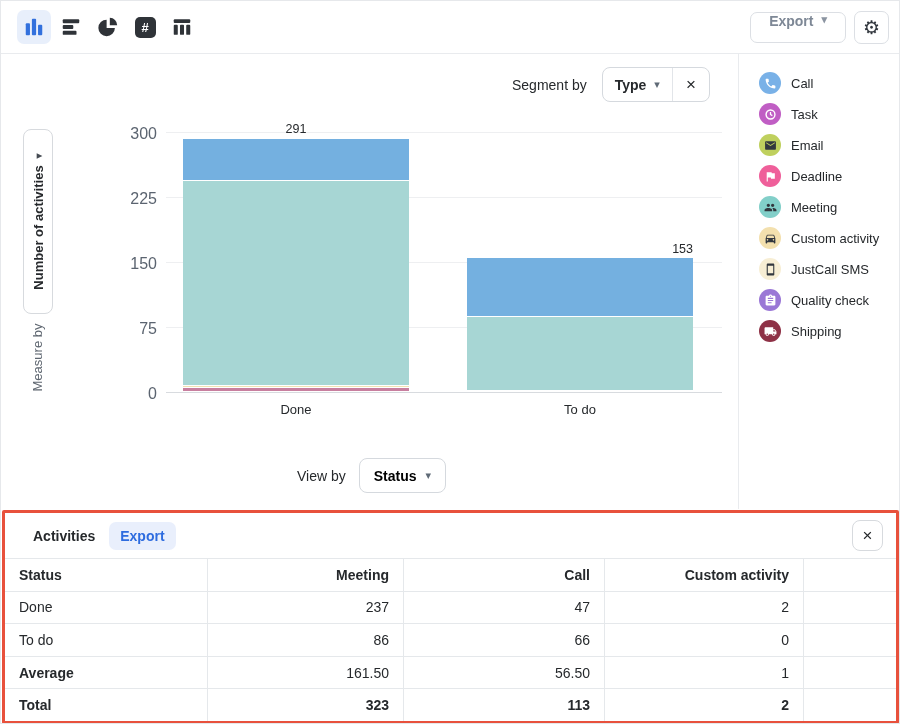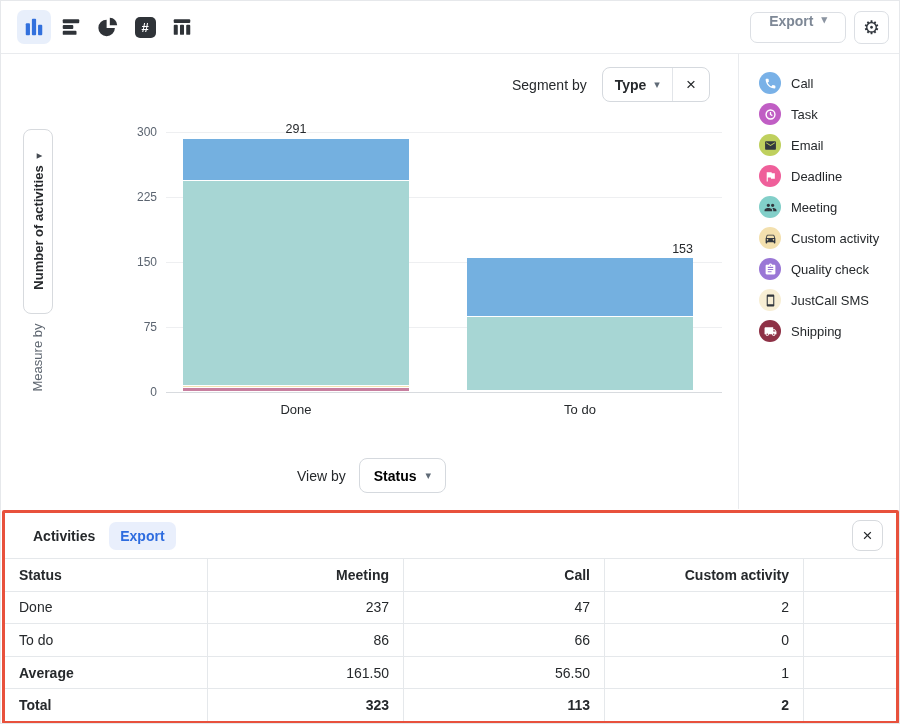--- a/index.html
+++ b/index.html
@@ -28,21 +28,21 @@
 
   
   .vbtn { position:absolute; left:22px; top:128px; width:30px; height:185px; border:1px solid #d7dade; border-radius:8px; background:#fff; display:flex; align-items:center; justify-content:center; cursor:pointer; }
   .vbtn .inner { transform:rotate(-90deg); white-space:nowrap; display:flex; align-items:center; gap:7px; font-size:13px; font-weight:700; color:#26292c; }
   .vbtn .caret { font-size:10px; color:#454b52; }
   .vlabel { position:absolute; left:22px; top:316px; width:30px; height:80px; display:flex; align-items:center; justify-content:center; }
   .vlabel .inner { transform:rotate(-90deg); white-space:nowrap; font-size:13px; color:#5e6670; }
 
   
   .y-axis { position:absolute; left:108px; top:131px; width:48px; height:260px; }
-  .y-axis span { position:absolute; right:0; width:48px; text-align:right; font-size:12px; color:#5b6470; }
+  .y-axis span { position:absolute; right:0; width:48px; text-align:right; font-size:16px; color:#5b6470; }
   .plot { position:absolute; left:165px; top:131px; width:556px; height:260px; }
   .gridline { position:absolute; left:0; width:100%; height:1px; background:#eeeff1; }
   .gridline.base { background:#d8dbdf; }
   .bar { position:absolute; bottom:1px; width:226px; display:flex; flex-direction:column; }
   .bar-seg { width:100%; }
   .bar-seg + .bar-seg { border-top:1px solid #fff; }
   .bar-total { position:absolute; width:226px; text-align:center; font-size:12.5px; font-weight:400; color:#26292c; }
   .cat-label { position:absolute; top:270px; width:226px; text-align:center; font-size:13px; color:#26292c; }
 
   
@@ -241,34 +241,34 @@
       </div>
       <div class="legend-item">
         <span class="legend-dot" style="background: rgb(243, 224, 174); color: rgb(50, 55, 62);">
           <svg viewBox="0 0 24 24" width="13" height="13">
             <path fill="currentColor" d="M18.92 6.01C18.72 5.42 18.16 5 17.5 5h-11c-.66 0-1.21.42-1.42 1.01L3 12v8c0 .55.45 1 1 1h1c.55 0 1-.45 1-1v-1h12v1c0 .55.45 1 1 1h1c.55 0 1-.45 1-1v-8l-2.08-5.99zM6.5 16c-.83 0-1.5-.67-1.5-1.5S5.67 13 6.5 13s1.5.67 1.5 1.5S7.33 16 6.5 16zm11 0c-.83 0-1.5-.67-1.5-1.5s.67-1.5 1.5-1.5 1.5.67 1.5 1.5-.67 1.5-1.5 1.5zM5 11l1.5-4.5h11L19 11H5z"></path>
           </svg>
         </span>
         <span class="legend-lbl">Custom activity</span>
       </div>
       <div class="legend-item">
+        <span class="legend-dot" style="background: rgb(247, 238, 212); color: rgb(50, 55, 62);">
+          <svg viewBox="0 0 24 24" width="13" height="13">
+            <path fill="currentColor" d="M17 1.01L7 1c-1.1 0-2 .9-2 2v18c0 1.1.9 2 2 2h10c1.1 0 2-.9 2-2V3c0-1.1-.9-1.99-2-1.99zM17 19H7V5h10v14z"></path>
+          </svg>
+        </span>
+        <span class="legend-lbl">JustCall SMS</span>
+      </div>
+      <div class="legend-item">
         <span class="legend-dot" style="background: rgb(154, 119, 214); color: rgb(255, 255, 255);">
           <svg viewBox="0 0 24 24" width="13" height="13">
             <path fill="currentColor" d="M19 3h-4.18C14.4 1.84 13.3 1 12 1c-1.3 0-2.4.84-2.82 2H5c-1.1 0-2 .9-2 2v14c0 1.1.9 2 2 2h14c1.1 0 2-.9 2-2V5c0-1.1-.9-2-2-2zm-7 0c.55 0 1 .45 1 1s-.45 1-1 1-1-.45-1-1 .45-1 1-1zm2 14H7v-2h7v2zm3-4H7v-2h10v2zm0-4H7V7h10v2z"></path>
           </svg>
         </span>
         <span class="legend-lbl">Quality check</span>
-      </div>
-      <div class="legend-item">
-        <span class="legend-dot" style="background: rgb(247, 238, 212); color: rgb(50, 55, 62);">
-          <svg viewBox="0 0 24 24" width="13" height="13">
-            <path fill="currentColor" d="M17 1.01L7 1c-1.1 0-2 .9-2 2v18c0 1.1.9 2 2 2h10c1.1 0 2-.9 2-2V3c0-1.1-.9-1.99-2-1.99zM17 19H7V5h10v14z"></path>
-          </svg>
-        </span>
-        <span class="legend-lbl">JustCall SMS</span>
       </div>
       <div class="legend-item">
         <span class="legend-dot" style="background: rgb(142, 49, 70); color: rgb(255, 255, 255);">
           <svg viewBox="0 0 24 24" width="13" height="13">
             <path fill="currentColor" d="M20 8h-3V4H3c-1.1 0-2 .9-2 2v11h2c0 1.66 1.34 3 3 3s3-1.34 3-3h6c0 1.66 1.34 3 3 3s3-1.34 3-3h2v-5l-3-4zM6 18.5c-.83 0-1.5-.67-1.5-1.5s.67-1.5 1.5-1.5 1.5.67 1.5 1.5-.67 1.5-1.5 1.5zm13.5-9l1.96 2.5H17V9.5h2.5zm-1.5 9c-.83 0-1.5-.67-1.5-1.5s.67-1.5 1.5-1.5 1.5.67 1.5 1.5-.67 1.5-1.5 1.5z"></path>
           </svg>
         </span>
         <span class="legend-lbl">Shipping</span>
       </div>
     </div>

